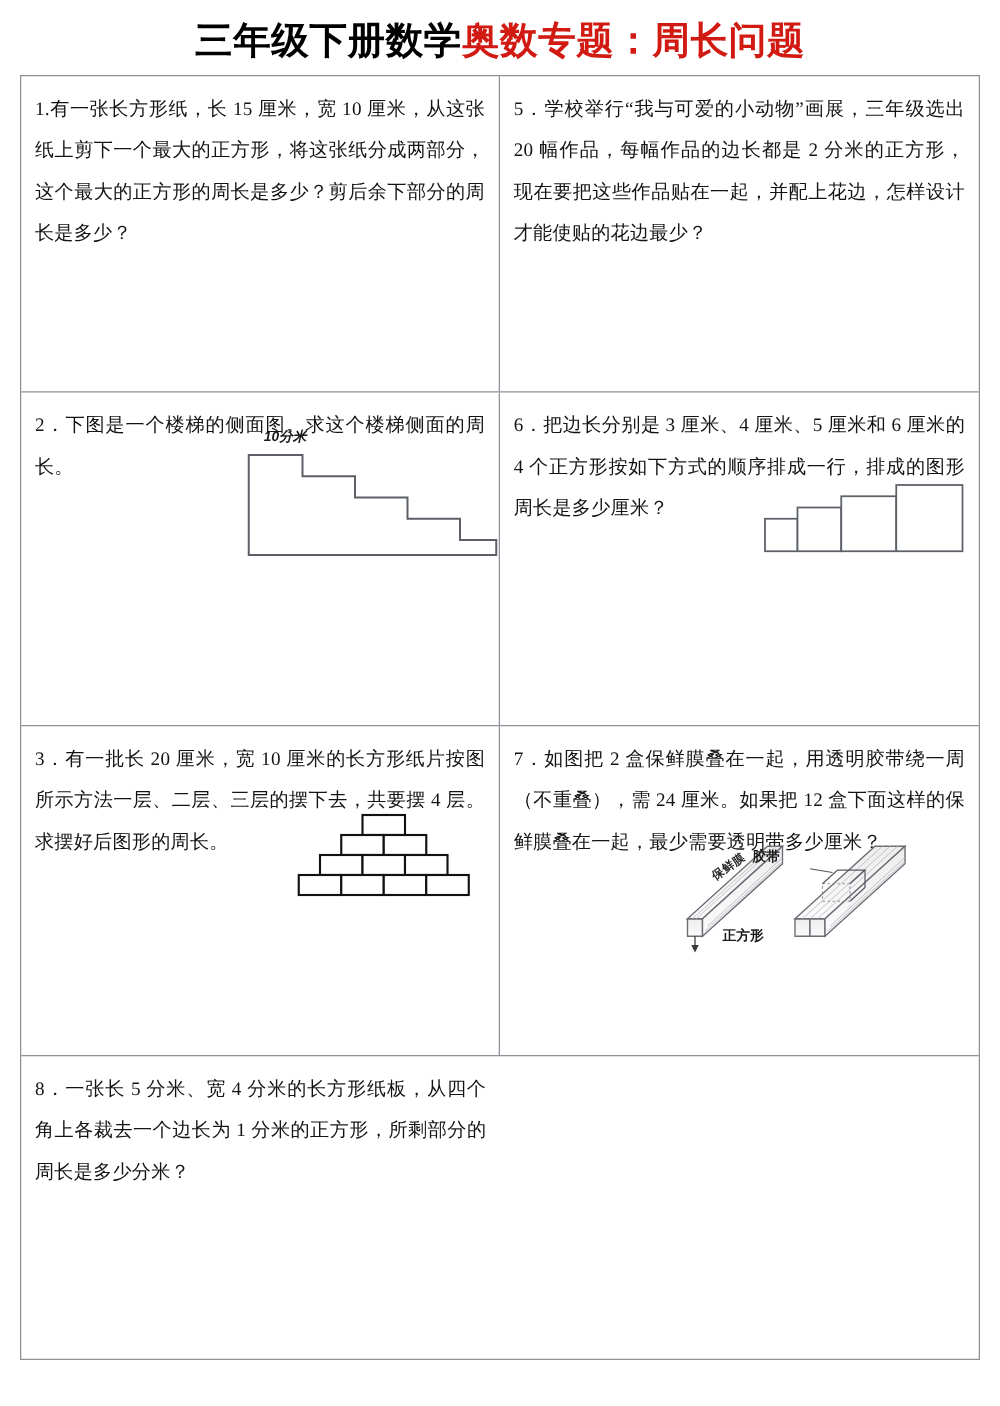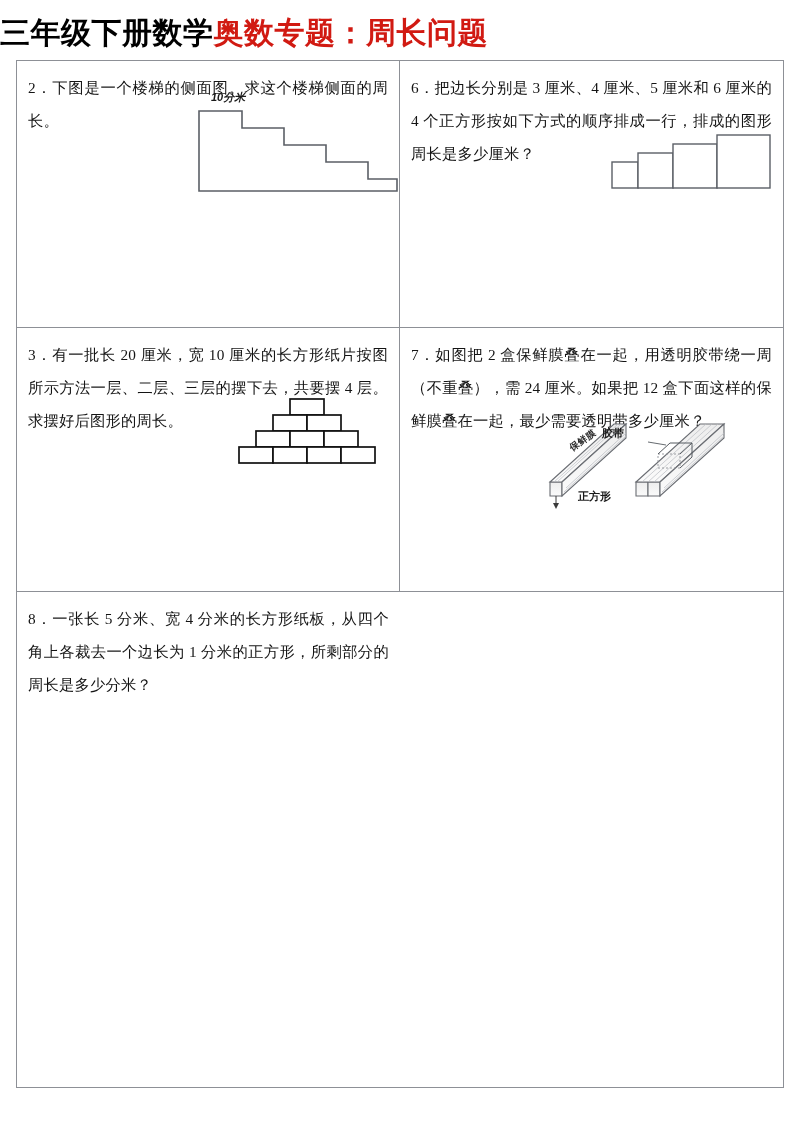--- a/index.html
+++ b/index.html
@@ -21,21 +21,21 @@
     height: 1125px;
     box-sizing: border-box;
   }
 
   
   .title-bar {
     position: absolute;
     left: 0;
     top: 14px;
     width: 800px;
-    text-align: left;
+    text-align: center;
     font-size: 30px;
     font-weight: bold;
     letter-spacing: 0.5px;
     line-height: 38px;
     white-space: nowrap;
   }
   .title-black { color: #000000; }
   .title-red   { color: #d11a12; }
 
   
@@ -125,20 +125,31 @@
 <body>
 
 <div class="page">
 
   <div class="title-bar">
     <span class="title-black">三年级下册数学</span><span class="title-red">奥数专题：周长问题</span>
   </div>
 
   <div class="sheet">
 
+    <div class="sheet-row r1">
+
+      <div class="cell left">
+        <div class="qtext">1.有一张长方形纸，长 15 厘米，宽 10 厘米，从这张纸上剪下一个最大的正方形，将这张纸分成两部分，这个最大的正方形的周长是多少？剪后余下部分的周长是多少？</div>
+      </div>
+
+      <div class="cell">
+        <div class="qtext">5．学校举行“我与可爱的小动物”画展，三年级选出 20 幅作品，每幅作品的边长都是 2 分米的正方形，现在要把这些作品贴在一起，并配上花边，怎样设计才能使贴的花边最少？</div>
+      </div>
+
+    </div>
 
     <div class="sheet-row r2">
 
       <div class="cell left">
         <div class="qtext">2．下图是一个楼梯的侧面图。求这个楼梯侧面的周长。</div>
 
         <div class="fig fig-stairs">
           <span class="fig-label lbl-top">10分米</span>
           <span class="fig-label lbl-right">2分米</span>
           <svg width="210" height="90" viewBox="0 0 210 90">

